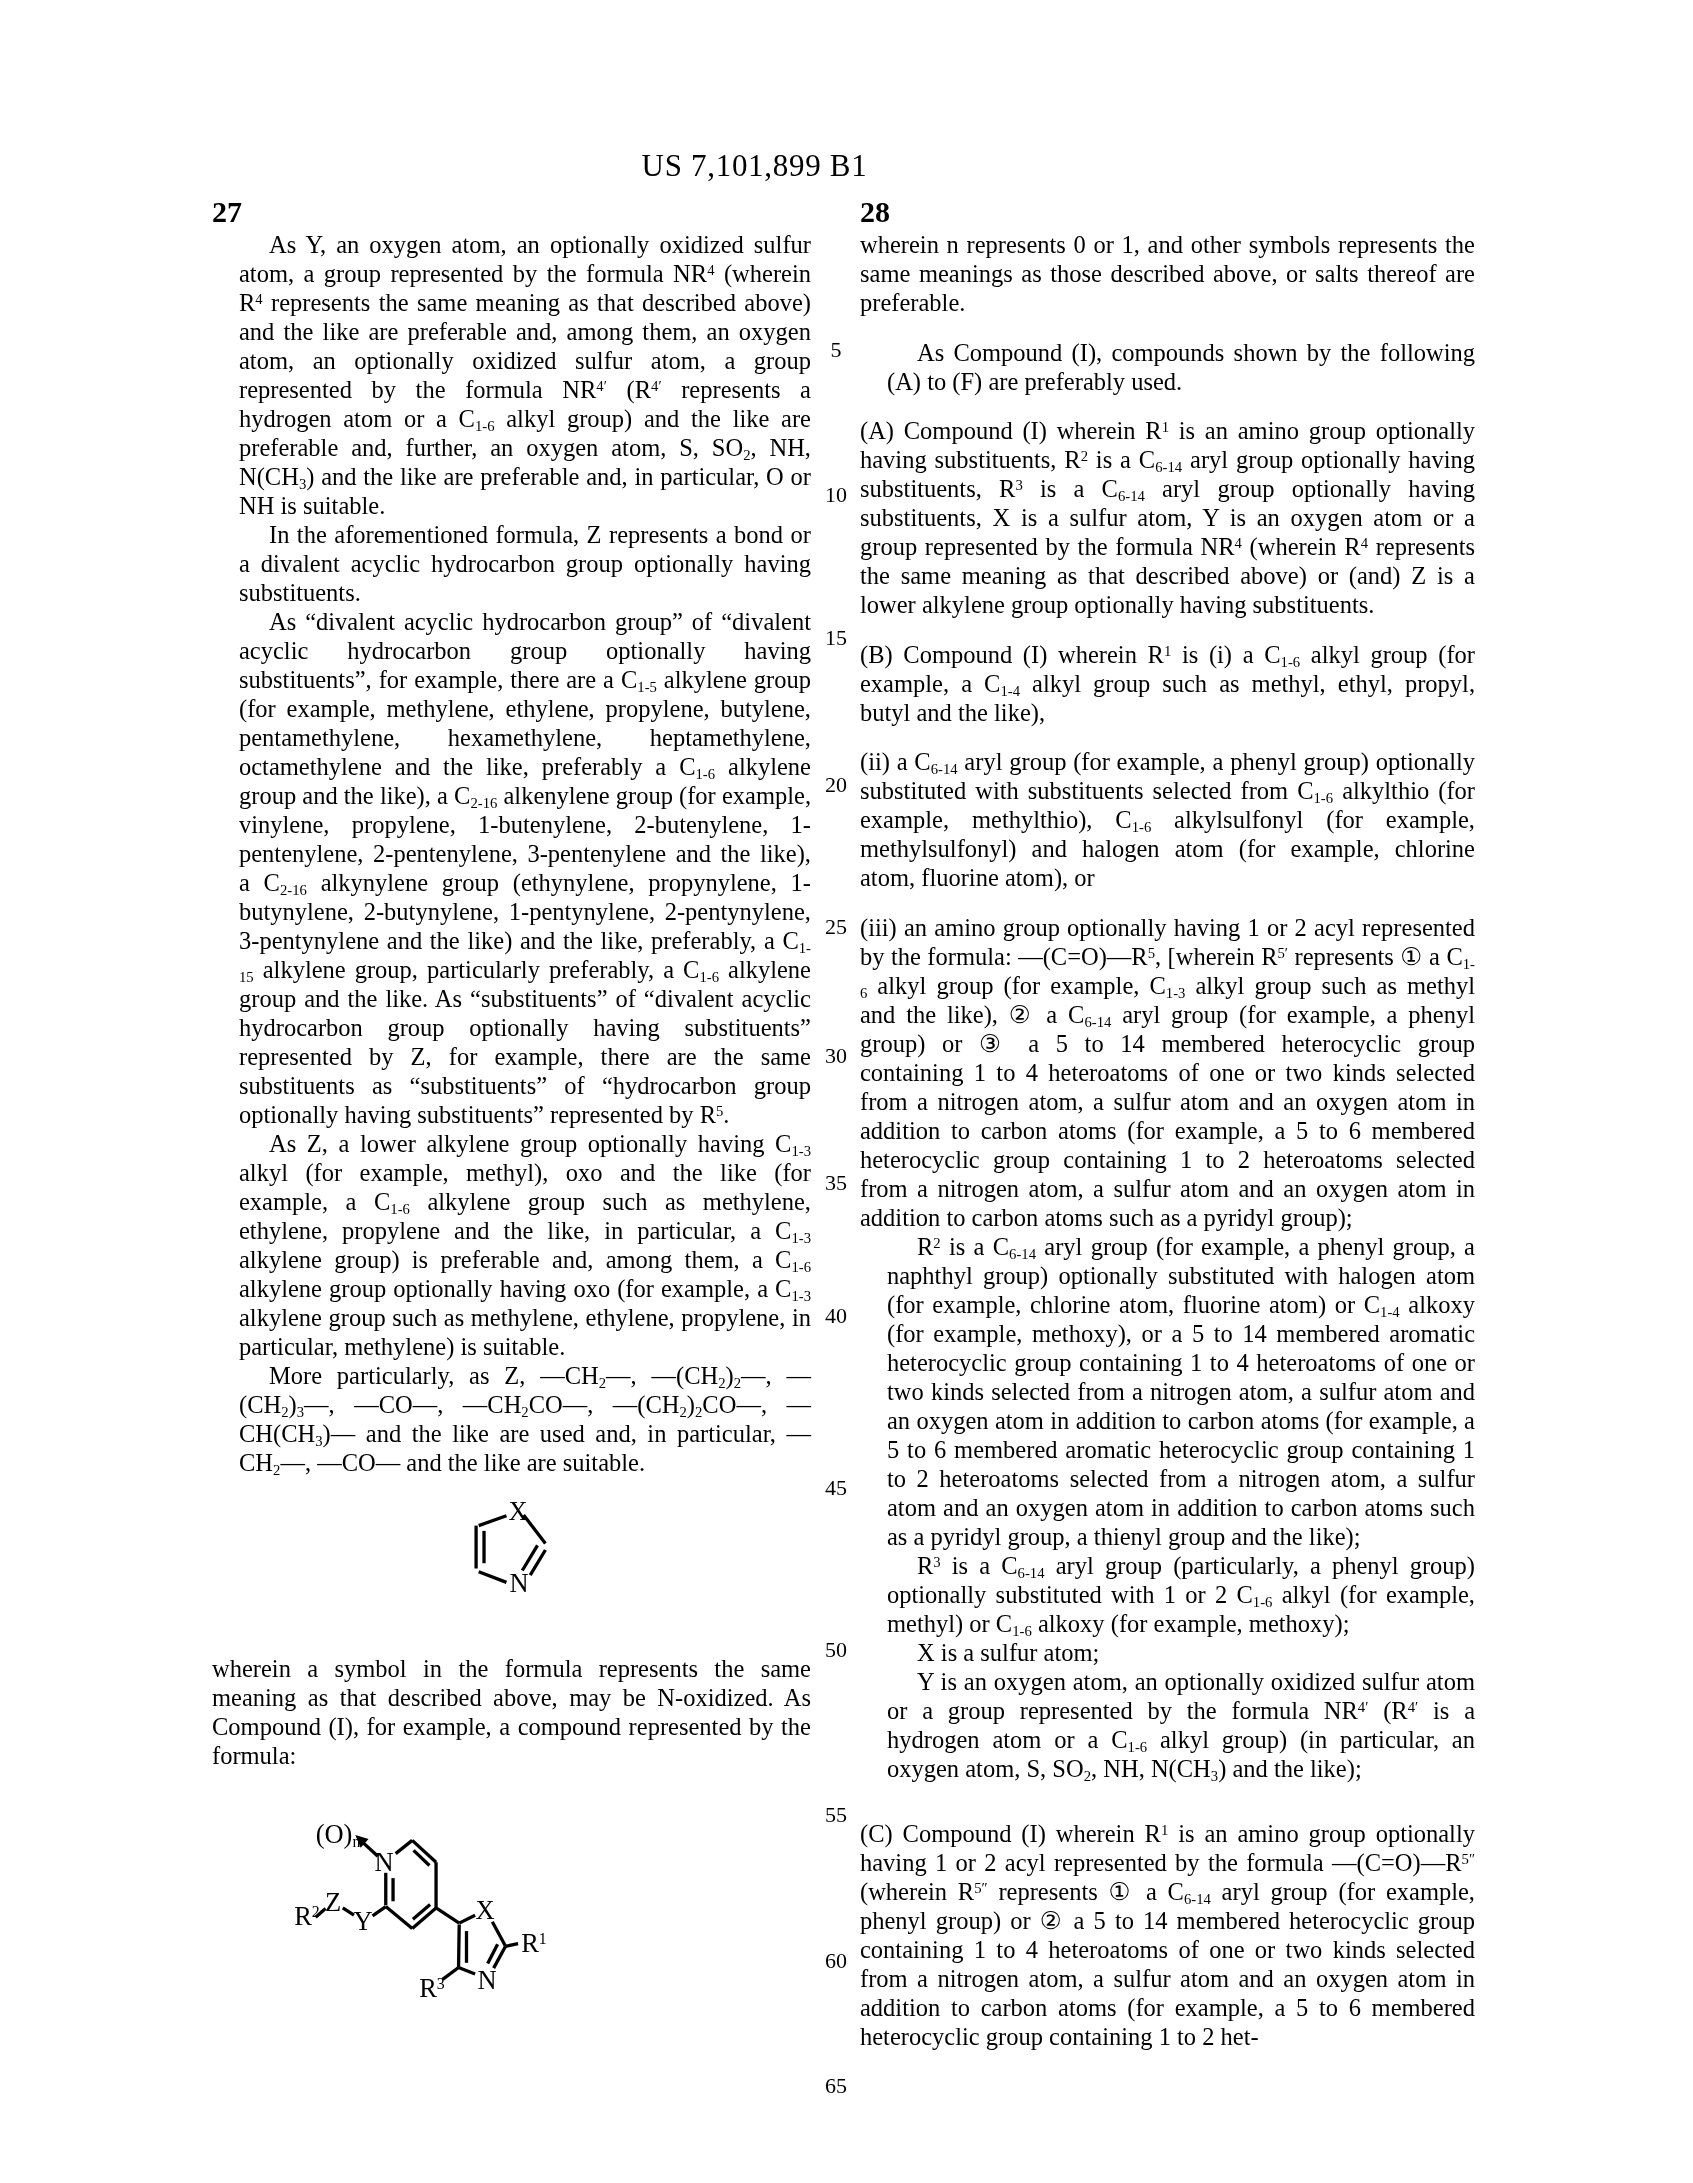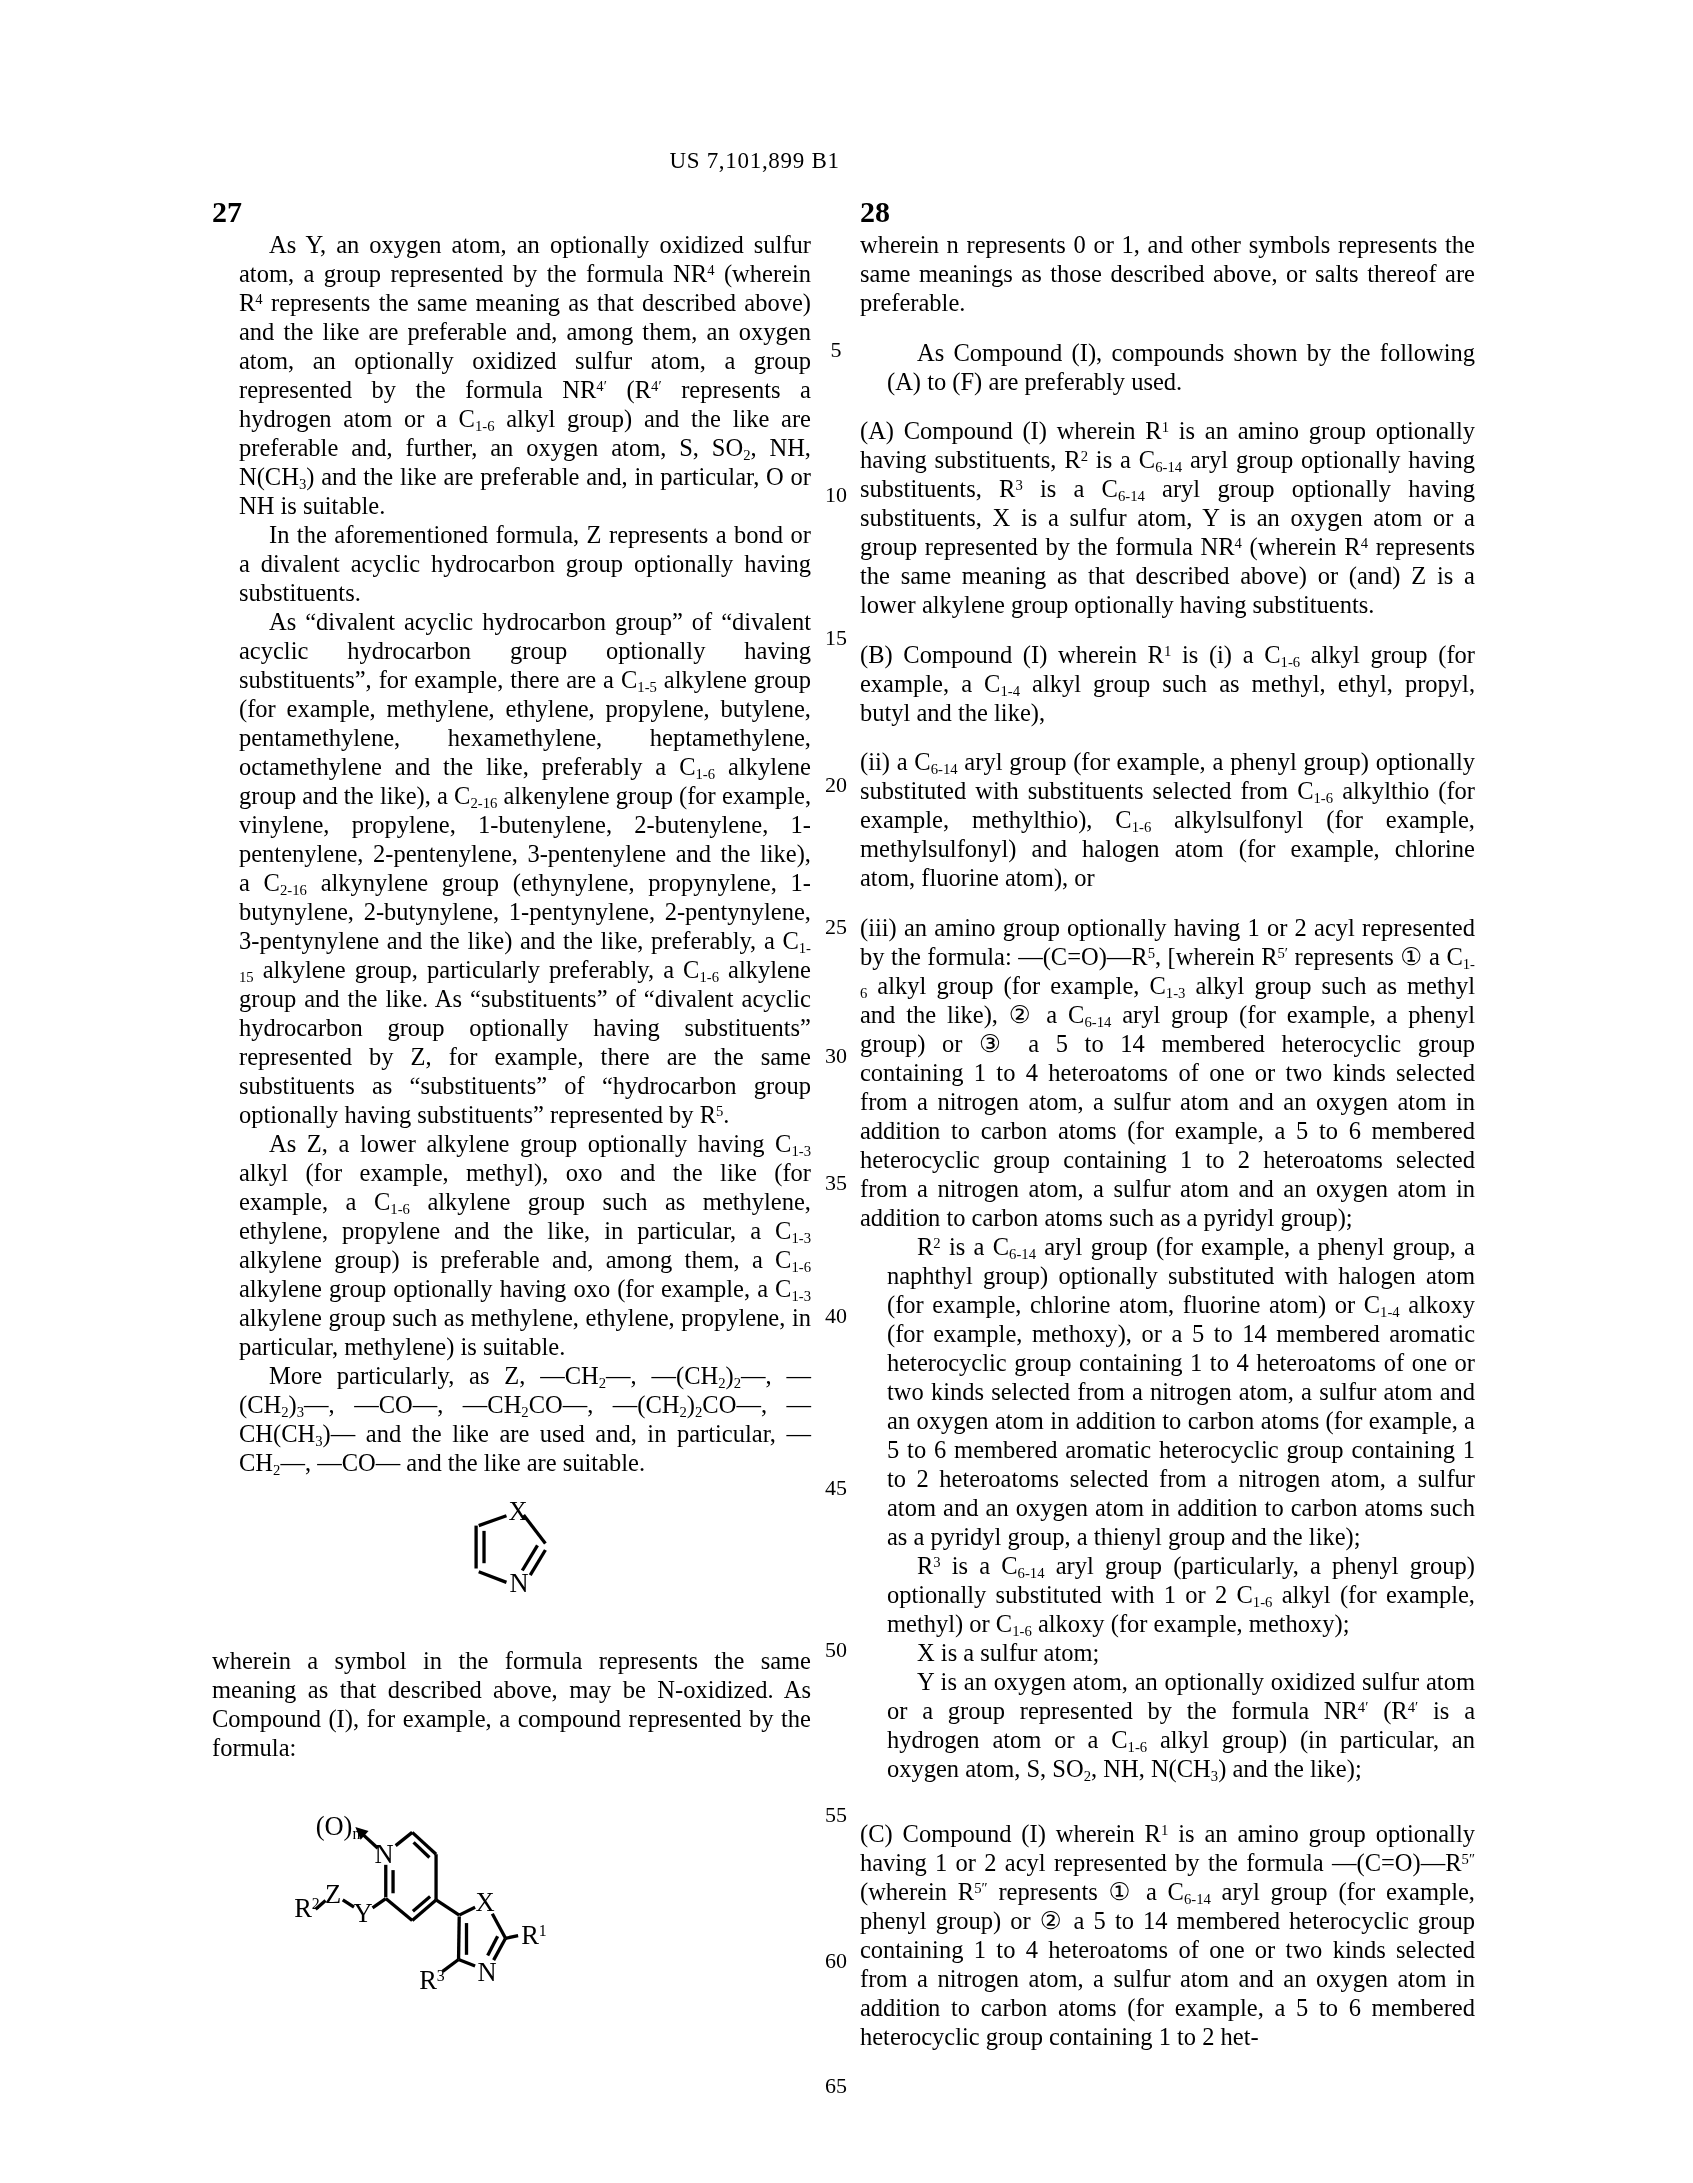--- a/index.html
+++ b/index.html
@@ -1,19 +1,19 @@
 <!DOCTYPE html>
 <html style="font-size:10.6px"><head>
 <meta charset="utf-8">
 <style>
   html,body{margin:0;padding:0;background:#888;}
   .page{position:relative;width:1694px;height:2183px;background:#ffffff;
         font-family:"Liberation Serif","DejaVu Serif",serif;color:#000;overflow:hidden;}
   .patent-no{position:absolute;top:148px;left:0;width:1509px;text-align:center;
-             font-size:23px;letter-spacing:0.7px;}
+             font-size:31px;letter-spacing:0.7px;}
   .colnum{position:absolute;top:195px;font-size:30px;font-weight:bold;}
   #cn27{left:212px;width:599px;}
   #cn28{left:860px;width:615px;}
   .col{position:absolute;top:230px;font-size:24.5px;line-height:29px;
        text-align:justify;}
   #colL{left:212px;width:599px;}
   #colR{left:860px;width:615px;}
   .col p{margin:0;}
   p.ind{text-indent:30px;margin-left:27px;}
   p.gap{margin-top:20.5px;}
@@ -69,21 +69,21 @@
         <line class="bond" x1="112" y1="68" x2="112" y2="117"></line>
         <line class="bond" x1="104" y1="130" x2="146" y2="146"></line>
         <line class="bond" x1="182" y1="135" x2="205" y2="97"></line>
         <line class="bond" x1="170" y1="128" x2="193" y2="90"></line>
         <line class="bond" x1="205" y1="87" x2="172" y2="44"></line>
       </svg>
       <span class="atom" style="left:108px;top:24.5px">X</span>
       <span class="atom" style="left:109px;top:97px">N</span>
     </div>
 
-    <p style="margin-top:28px">wherein a symbol in the formula represents the same meaning as that described above, may be N-oxidized. As Compound (I), for example, a compound represented by the formula:</p>
+    <p style="margin-top:36px">wherein a symbol in the formula represents the same meaning as that described above, may be N-oxidized. As Compound (I), for example, a compound represented by the formula:</p>
 
     <div class="structure" id="struct2">
       <svg width="318" height="225" viewBox="0 0 480 340">
 
         <line class="bond" x1="140" y1="79" x2="114" y2="55"></line>
         <polygon points="106,47 126,53 114,66" fill="#000"></polygon>
 
         <line class="bond" x1="167" y1="75" x2="192" y2="55"></line>
         <line class="bond" x1="192" y1="55" x2="228" y2="88"></line>
         <line class="bond" x1="194" y1="70" x2="218" y2="93"></line>

